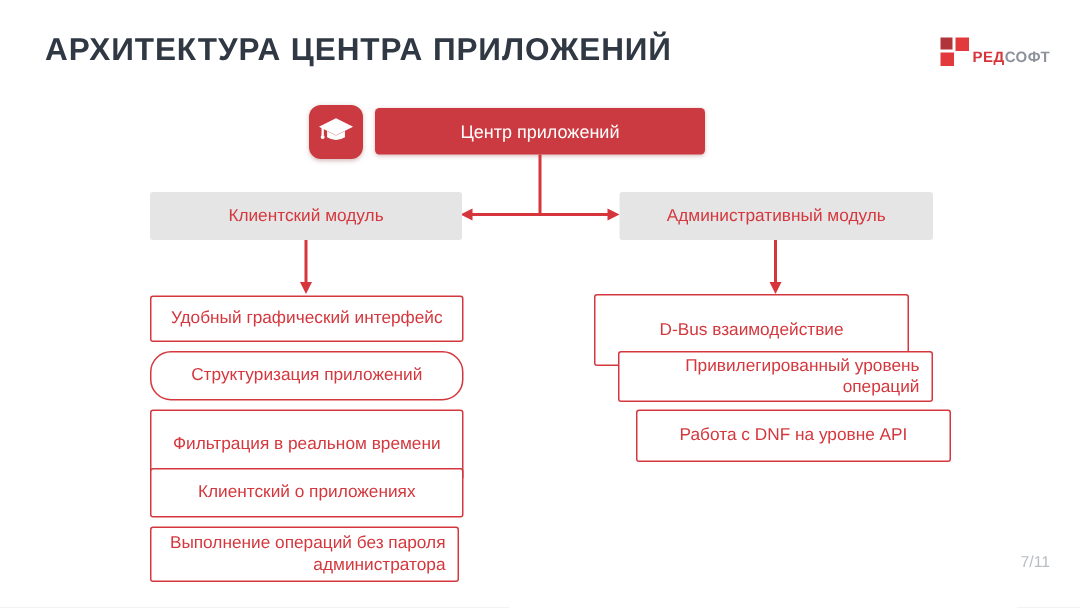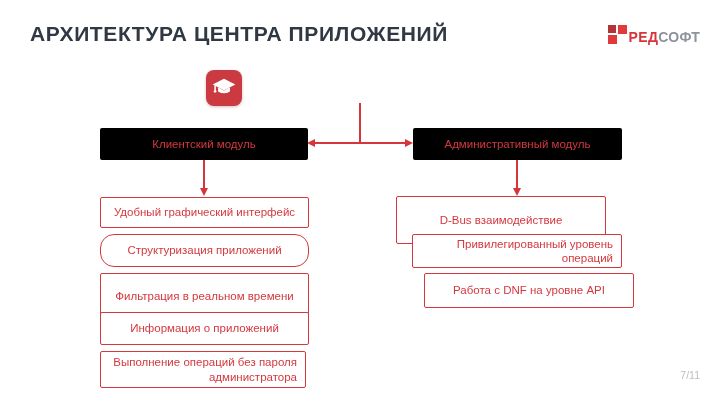--- a/index.html
+++ b/index.html
@@ -15,21 +15,21 @@
     font-size:21px;font-weight:700;letter-spacing:0.6px;
     color:#303844;
   }
   
   .logo{position:absolute;right:20px;top:25px;display:flex;align-items:flex-end;}
   .logo-mark{position:relative;width:20px;height:20px;margin-right:1px;}
   .sq{position:absolute;display:block;}
   .sq1{left:0;top:0;width:8px;height:8px;background:#b0353a;}
   .sq2{left:10px;top:0;width:9px;height:9px;background:#e23a3c;}
   .sq3{left:0;top:10px;width:9px;height:9px;background:#e23a3c;}
-  .logo-text{font-size:14px;font-weight:700;letter-spacing:0.3px;line-height:1;padding-bottom:1px;}
+  .logo-text{font-size:10px;font-weight:700;letter-spacing:0.3px;line-height:1;padding-bottom:1px;}
   .logo-red{color:#d6353b;}
   .logo-gray{color:#8d929b;}
 
   
   .icon-tile{
     position:absolute;left:206px;top:70px;width:36px;height:36px;
     background:#cb3a40;border-radius:8px;
     display:flex;align-items:center;justify-content:center;
     box-shadow:0 1px 3px rgba(120,40,40,0.3);
   }
@@ -37,21 +37,21 @@
     position:absolute;left:250px;top:72px;width:220px;height:31px;
     background:#cb3a40;border-radius:3px;
     color:#ffffff;font-size:12px;
     display:flex;align-items:center;justify-content:center;
     box-shadow:0 1px 3px rgba(120,40,40,0.3);
   }
 
   
   .module-box{
     position:absolute;top:128px;height:32px;
-    background:#000000;border-radius:2px;
+    background:#e5e5e5;border-radius:2px;
     color:#d4383e;font-size:11.5px;
     display:flex;align-items:center;justify-content:center;
     text-align:center;
   }
 
   
   .fbox{
     position:absolute;
     background:#ffffff;
     border:1.5px solid #d4383e;border-radius:2px;
@@ -86,39 +86,40 @@
   </div>
 
   <div class="icon-tile">
     <svg viewBox="0 0 24 24" width="26" height="26" aria-hidden="true">
       <polygon points="12,3.5 22.5,8.8 12,14 1.5,8.8" fill="#ffffff"></polygon>
       <path d="M6.5,11.4 L6.5,15.2 Q12,18.6 17.5,15.2 L17.5,11.4 L12,14.2 Z" fill="#ffffff"></path>
       <path d="M3.8,9.6 L3.8,14" stroke="#ffffff" stroke-width="1.4" fill="none"></path>
       <circle cx="3.8" cy="15.1" r="1.2" fill="#ffffff"></circle>
     </svg>
   </div>
+  <div class="root-box">Центр приложений</div>
 
   <div class="line" style="left:359px;top:103px;width:2px;height:41px;"></div>
   <div class="line" style="left:314px;top:142px;width:93px;height:2px;"></div>
   <div class="tri tri-left" style="left:307px;top:138.5px;"></div>
   <div class="tri tri-right" style="left:405px;top:138.5px;"></div>
 
   <div class="line" style="left:203px;top:160px;width:2px;height:28px;"></div>
   <div class="tri tri-down" style="left:199.5px;top:188px;"></div>
 
   <div class="line" style="left:516px;top:160px;width:2px;height:28px;"></div>
   <div class="tri tri-down" style="left:512.5px;top:188px;"></div>
 
   <div class="module-box" style="left:100px;width:208px;">Клиентский модуль</div>
   <div class="module-box" style="left:413px;width:209px;">Административный модуль</div>
 
   <div class="fbox" style="left:100px;top:197px;width:209px;height:31px;">Удобный графический интерфейс</div>
   <div class="fbox" style="left:100px;top:234px;width:209px;height:33px;border-radius:14px;">Структуризация приложений</div>
   <div class="fbox" style="left:100px;top:273px;width:209px;height:47px;">Фильтрация в реальном времени</div>
-  <div class="fbox" style="left:100px;top:312px;width:209px;height:33px;">Информация о приложений</div>
+  <div class="fbox" style="left:100px;top:312px;width:209px;height:33px;">Клиентский о приложениях</div>
   <div class="fbox" style="left:100px;top:351px;width:206px;height:37px;">Выполнение операций без пароля администратора</div>
 
   <div class="fbox" style="left:396px;top:196px;width:210px;height:48px;">D-Bus взаимодействие</div>
   <div class="fbox" style="left:412px;top:234px;width:210px;height:34px;">Привилегированный уровень операций</div>
   <div class="fbox" style="left:412px;top:273px;width:210px;height:35px;margin-left:12px;">Работа с DNF на уровне API</div>
 
   <div class="page-num">7/11</div>
 
 </div>
 

